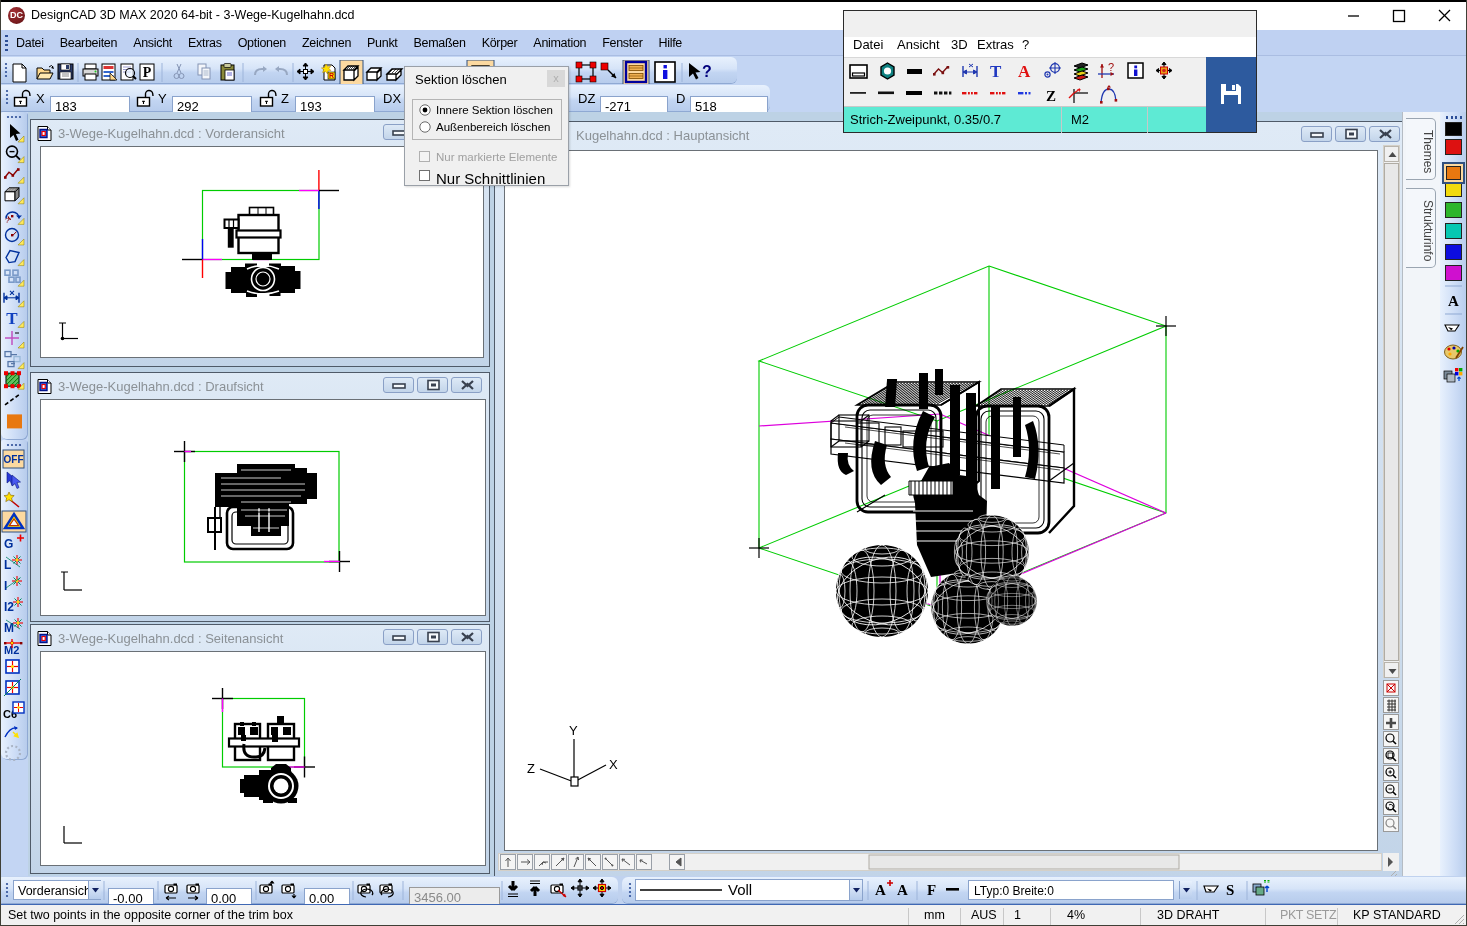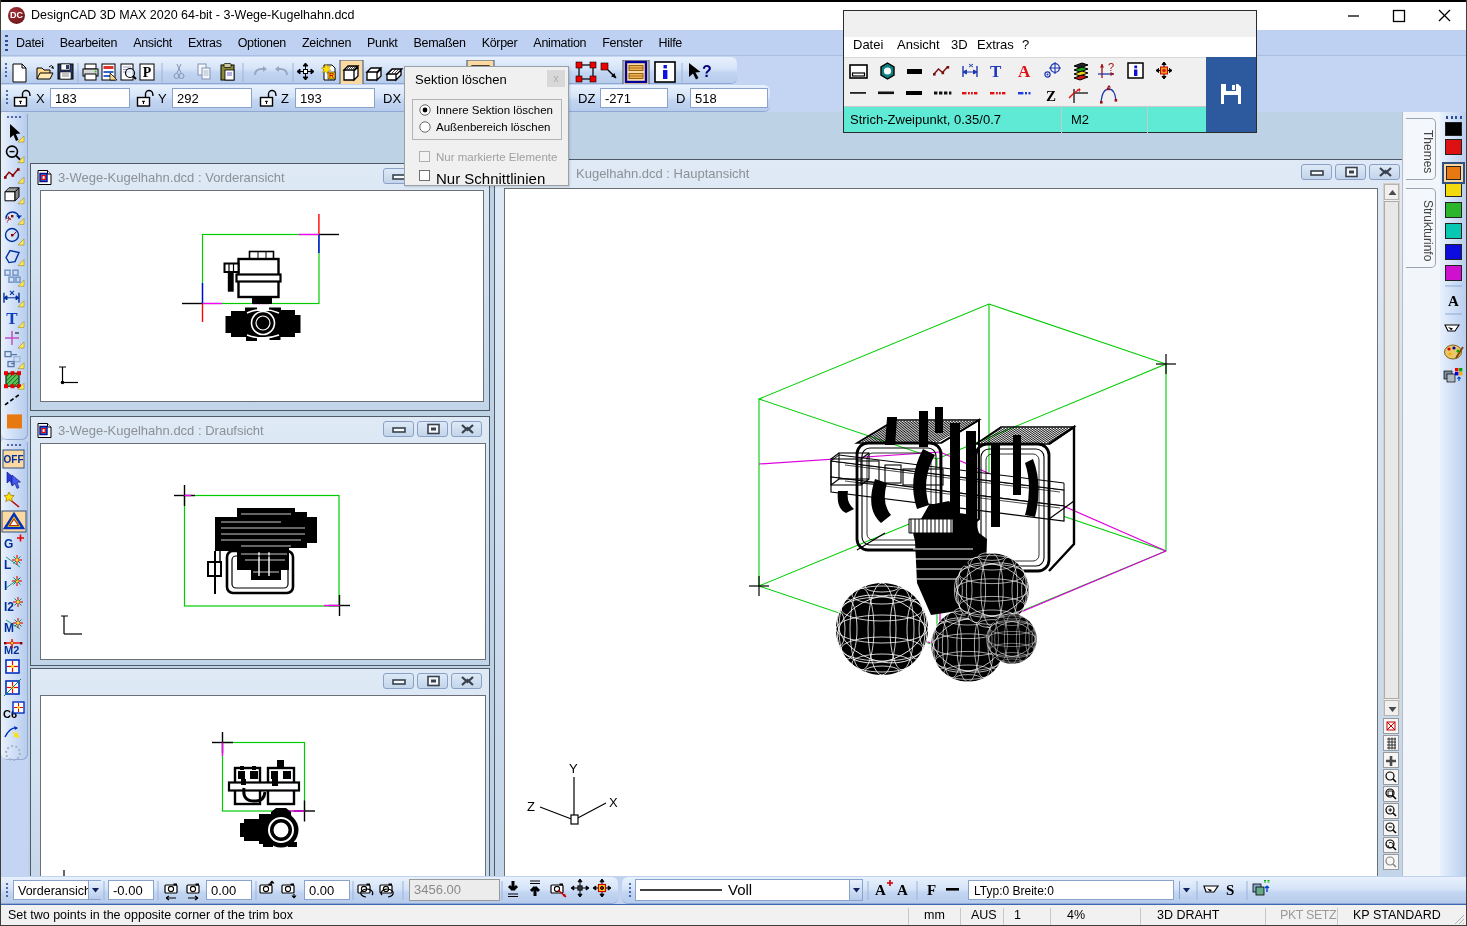--- a/index.html
+++ b/index.html
@@ -17,35 +17,35 @@
 
   #menubar { left:0; top:30px; width:1467px; height:26px; background:#bfd1f2; border-bottom:1px solid #aabde2; display:flex; align-items:center; }
   #menubar .grip { width:3px; height:16px; margin-left:5px; margin-right:0px;
      background-image:repeating-linear-gradient(180deg, #2d4e96 0 2.2px, transparent 2.2px 4.6px); }
   #menubar .mi { font-size:12.5px; color:#000; padding:0 8px; letter-spacing:-0.3px; }
 
   .toolrow { left:0; width:1467px; height:28px; background:#c3d5f3; }
   .raft { position:absolute; top:1px; height:26px; border-radius:2px 6px 6px 2px;
      background:linear-gradient(#e8f1fd 0%, #d6e4f8 45%, #c2d5f2 60%, #b7ccec 100%);
      box-shadow:0 1px 0 #8fa9d3; display:flex; align-items:center; }
-  .field { height:20px; background:#fff; border:1px solid #8aa3cc; font-size:13px; color:#000; padding:2px 3px 0 4px; flex:none; }
+  .field { height:20px; background:#fff; border:1px solid #8aa3cc; font-size:13px; color:#000; padding:2px 3px 0 4px; flex:none;margin-top:8px; }
 
   
   #work { left:0; top:112px; width:1467px; height:764px; background:#bdd2e5; }
 
   
   #lt { position:absolute; left:0; top:0; width:28px; height:764px; background:#c3d5f3; }
   .vraft { position:absolute; left:1px; width:26px; border-radius:2px 2px 6px 6px;
      background:linear-gradient(90deg,#e8f1fd,#cdddf6 55%,#b7ccec);
      box-shadow:1px 1px 0 #8fa9d3; }
   .vgrip { width:16px; height:2.5px; margin:4px auto 2px;
      background-image:repeating-linear-gradient(90deg, #2d4e96 0 2.2px, transparent 2.2px 4.6px); }
 
   
-  .cwin { position:absolute; border:1px solid #4f5a68; background:linear-gradient(#dfeaf6,#c2d4e8);margin-top:44px; }
+  .cwin { position:absolute; border:1px solid #4f5a68; background:linear-gradient(#dfeaf6,#c2d4e8); }
   .ctitle { position:absolute; left:3px; top:2px; right:3px; height:22px; display:flex; align-items:center; }
   .ctext { font-size:13px; color:#8b9196; margin-left:6px; white-space:nowrap; }
   .cbtns { position:absolute; top:4px; display:flex; gap:3px; }
   .cbtn { width:31px; height:16px; border:1px solid #8aa0c6; border-radius:3px;
      background:linear-gradient(#dde9f6,#c3d5ea); display:flex; align-items:center; justify-content:center; }
   .canvas { position:absolute; background:#fff; border:1px solid #6a7076; }
   .dicon { width:15px; height:15px; flex:none; margin-left:3px; }
 
   
   #rtabs { position:absolute; left:1402px; top:0; width:38px; height:764px; background:#f2f5f9; border-left:1px solid #b5bcc4; }
@@ -721,20 +721,29 @@
         <g stroke="#000" stroke-width="1.2" fill="none">
             <line x1="23" y1="172" x2="23" y2="190"></line>
             <line x1="23" y1="190" x2="41" y2="190"></line>
             <line x1="20" y1="172" x2="27" y2="172" stroke-width="1"></line>
           </g>
       </svg>
     </div>
   </div>
 
   <div class="cwin" id="swin" style="left:30px;top:512px;width:460px;height:250px">
+    <div class="ctitle">
+      <svg class="dicon" width="15" height="15" viewBox="0 0 15 15">
+          <path d="M1 .5 h9.5 l3.5 3.5 v10.5 h-13 z" fill="#fff" stroke="#000"></path>
+          <path d="M10.5 .5 v3.5 h3.5" fill="#fff" stroke="#000"></path>
+          <path d="M3 3.5 h7 v8 h-7 z" fill="#2a6df0" stroke="#00128a" stroke-width="1.4"></path>
+          <rect x="5" y="5.5" width="3.2" height="4" fill="#fff" stroke="#e00" stroke-width="1.2"></rect>
+        </svg>
+      <span class="ctext">3-Wege-Kugelhahn.dcd : Seitenansicht</span>
+    </div>
     <div class="cbtns" style="right:7px">
       <div class="cbtn">
           <svg width="31" height="16">
             <rect x="9" y="7" width="12" height="4" fill="#f6f9fc" stroke="#39414f" stroke-width="1.6"></rect>
           </svg>
         </div>
       <div class="cbtn">
           <svg width="31" height="16">
             <rect x="10" y="3.5" width="11" height="9" fill="#f6f9fc" stroke="#39414f" stroke-width="1.6"></rect>
             <rect x="13" y="6.5" width="5" height="3" fill="#39414f"></rect>
@@ -793,21 +802,21 @@
           </g>
 
         <g stroke="#000" stroke-width="1.2" fill="none">
             <line x1="23" y1="174" x2="23" y2="191"></line>
             <line x1="23" y1="191" x2="41" y2="191"></line>
           </g>
       </svg>
     </div>
   </div>
 
-  <div class="cwin" id="hwin" style="left:494px;top:3px;width:913px;height:758px">
+  <div class="cwin" id="hwin" style="left:494px;top:9px;width:913px;height:758px">
     <div class="ctitle">
         <span class="ctext" style="margin-left:78px">Kugelhahn.dcd : Hauptansicht</span>
       </div>
     <div class="cbtns" style="right:6px">
       <div class="cbtn">
           <svg width="31" height="16">
             <rect x="9" y="7" width="12" height="4" fill="#f6f9fc" stroke="#39414f" stroke-width="1.6"></rect>
           </svg>
         </div>
       <div class="cbtn">

